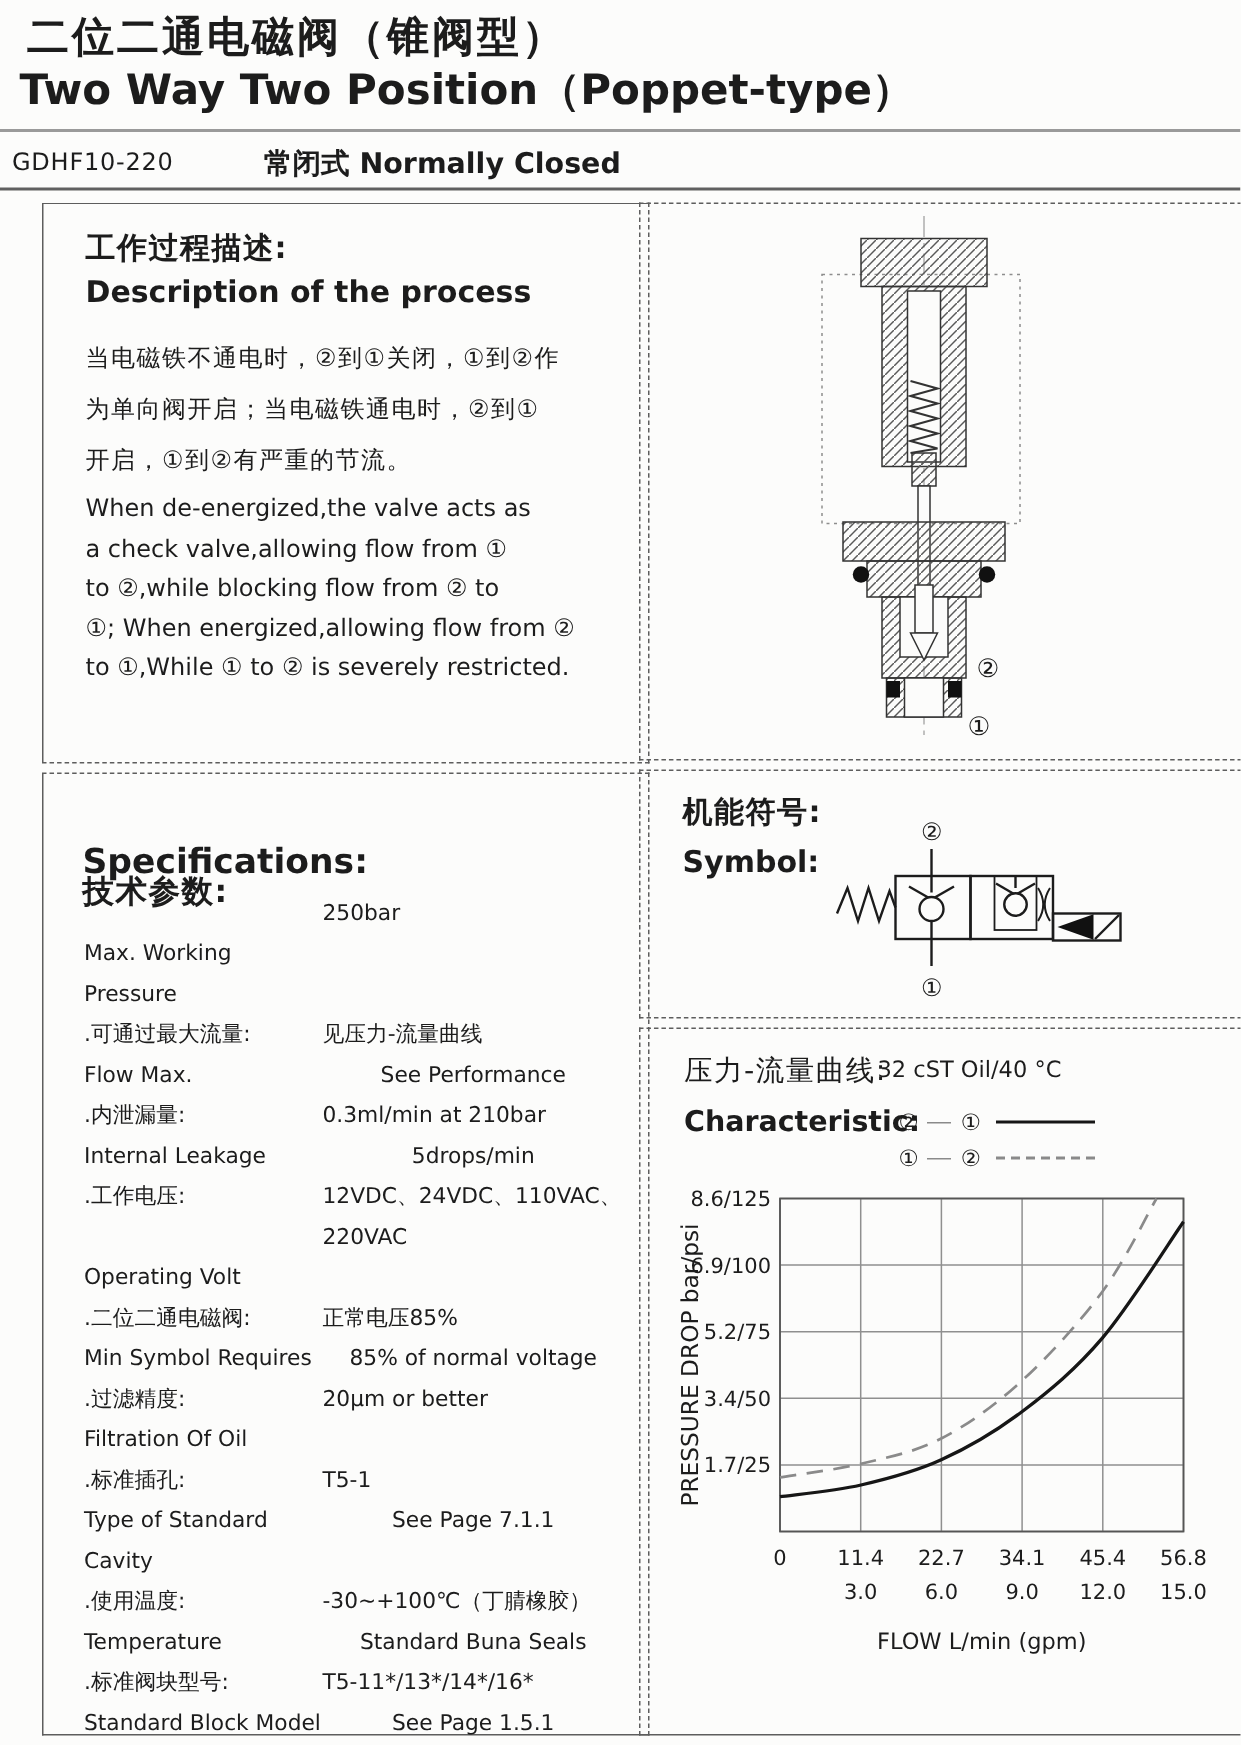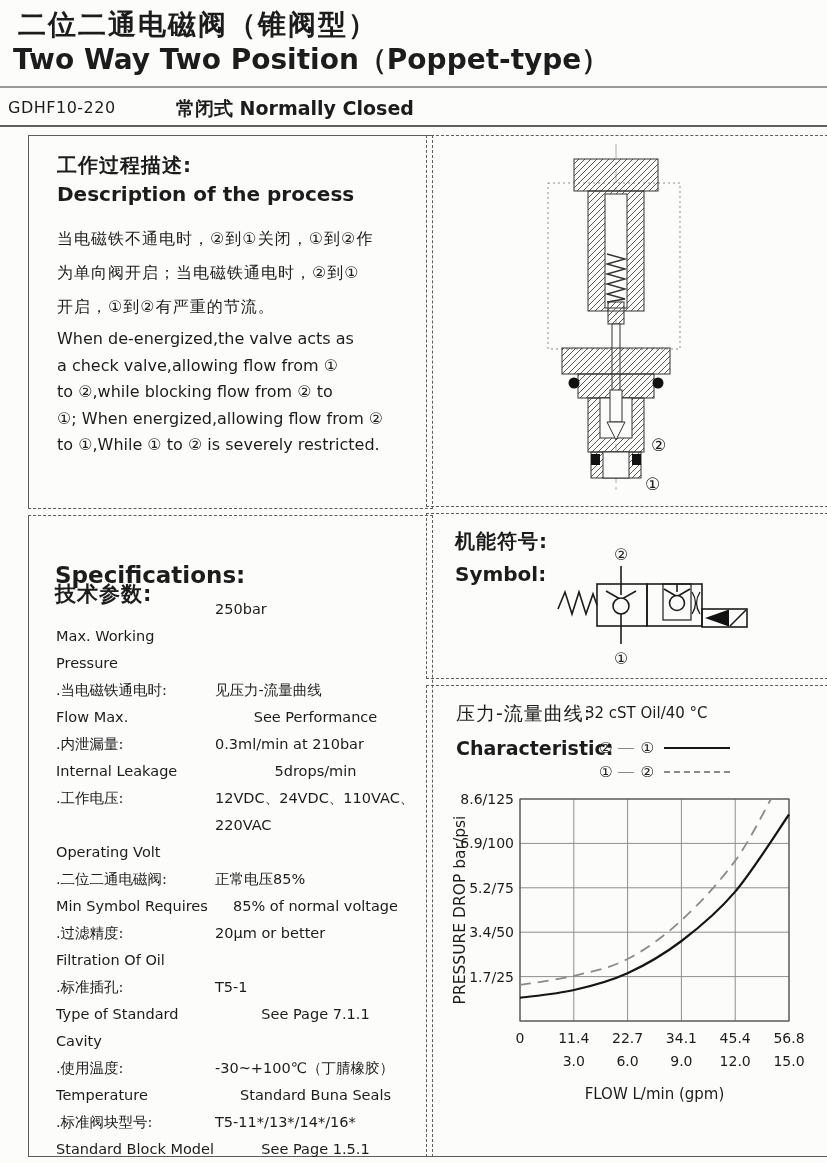--- a/index.html
+++ b/index.html
@@ -128,21 +128,21 @@
 <div class="cell cellC">
   <div class="abs spec-h-cn">技术参数:</div>
   <div class="abs spec-h-en">Specifications:</div>
   <div class="abs spec-rows" id="spec-rows">
       <div class="spec-row">
         <div class="en">Max. Working Pressure</div>
         <div class="v1">250bar</div>
         <div class="v2">&nbsp;</div>
       </div>
       <div class="spec-row">
-        <div class="cn">.当电磁铁通电时:</div>
+        <div class="cn">.可通过最大流量:</div>
         <div class="en">Flow Max.</div>
         <div class="v1">见压力-流量曲线</div>
         <div class="v2">See Performance</div>
       </div>
       <div class="spec-row">
         <div class="cn">.内泄漏量:</div>
         <div class="en">Internal Leakage</div>
         <div class="v1">0.3ml/min at 210bar</div>
         <div class="v2">5drops/min</div>
       </div>

